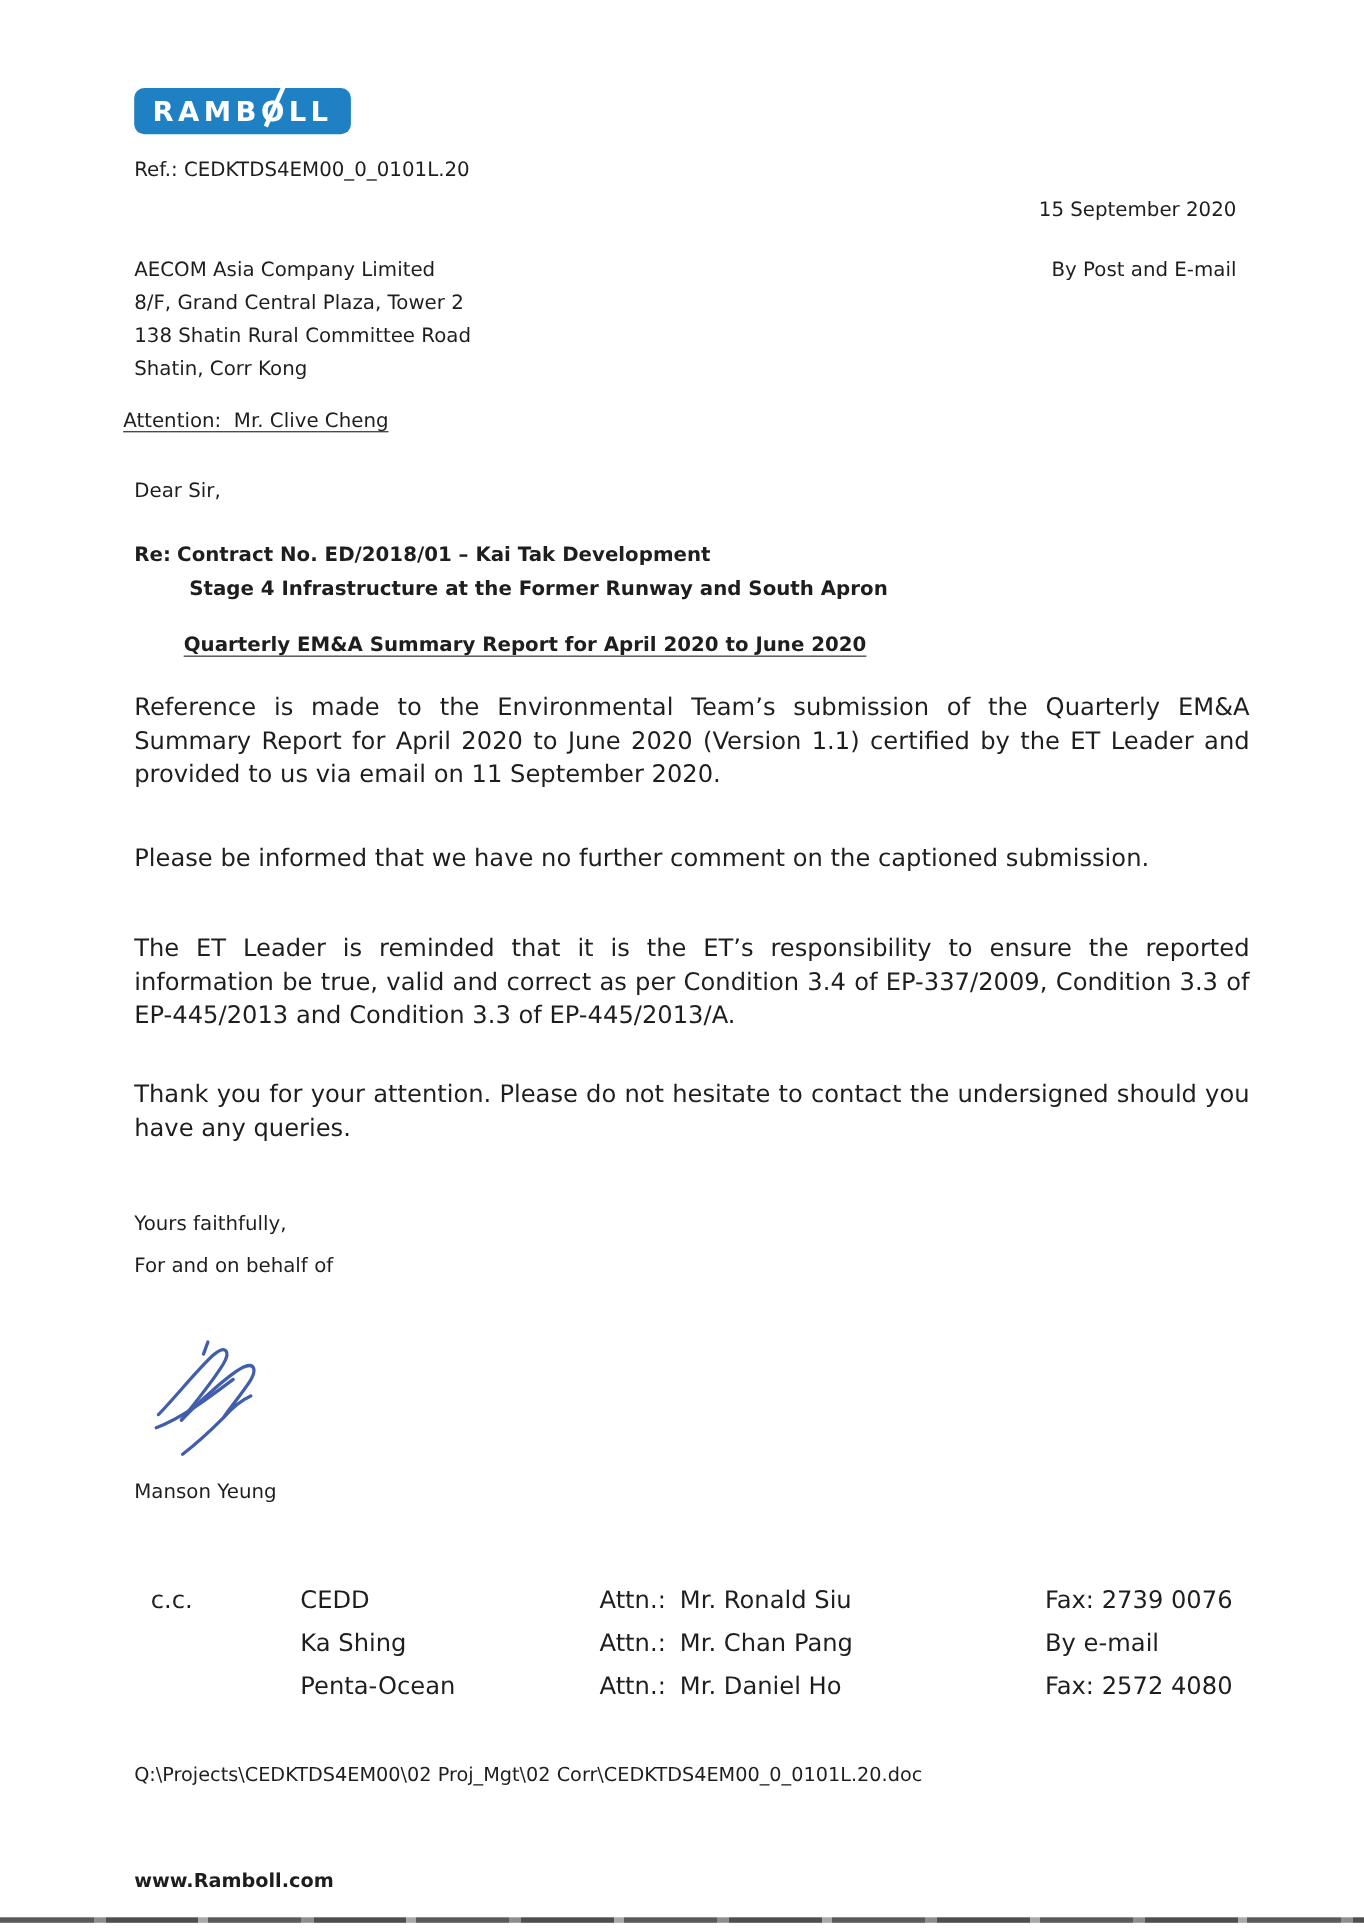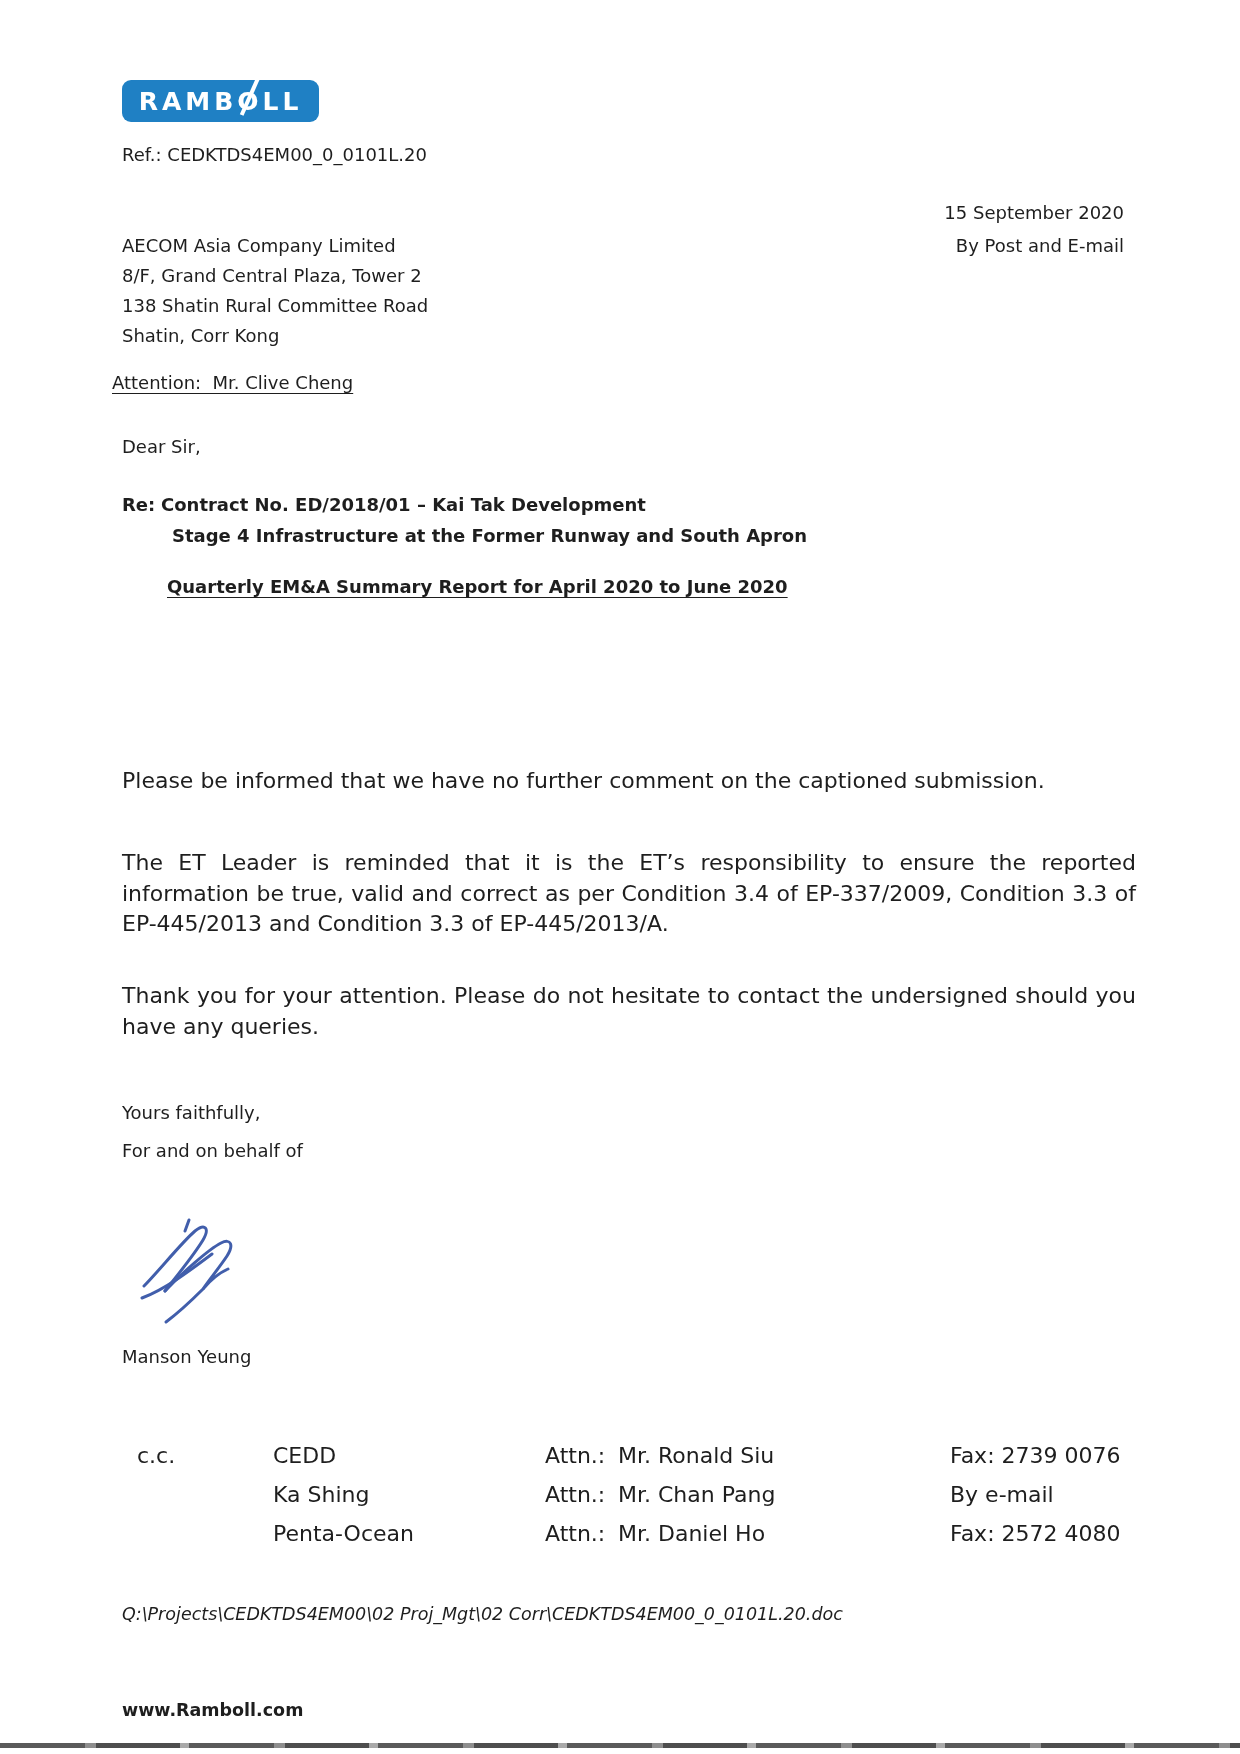--- a/index.html
+++ b/index.html
@@ -82,39 +82,40 @@
 
 <div class="page">
 
   <div class="logo">
     <span class="logo-text">RAMBOLL</span>
     <span class="logo-slash"></span>
   </div>
 
   <div class="t" style="left:122px; top:140px;">Ref.: CEDKTDS4EM00_0_0101L.20</div>
 
-  <div class="t right" style="right:116px; top:198px;">15 September 2020</div>
+  <div class="t right" style="right:116px; top:176px;">15 September 2020</div>
 
   <div class="t" style="left:122px; top:231px;">AECOM Asia Company Limited</div>
   <div class="t" style="left:122px; top:261px;">8/F, Grand Central Plaza, Tower 2</div>
   <div class="t" style="left:122px; top:291px;">138 Shatin Rural Committee Road</div>
   <div class="t" style="left:122px; top:321px;">Shatin, Corr Kong</div>
 
   <div class="t right" style="right:116px; top:231px;">By Post and E-mail</div>
 
   <div class="t ul" style="left:112px; top:368px;">Attention:  Mr. Clive Cheng</div>
 
   <div class="t" style="left:122px; top:432px;">Dear Sir,</div>
 
   <div class="t bold" style="left:122px; top:490px;">Re:</div>
   <div class="t bold" style="left:161px; top:490px;">Contract No. ED/2018/01 – Kai Tak Development</div>
   <div class="t bold" style="left:172px; top:521px;">Stage 4 Infrastructure at the Former Runway and South Apron</div>
 
   <div class="t bold ul" style="left:167px; top:572px;">Quarterly EM&amp;A Summary Report for April 2020 to June 2020</div>
 
+  <div class="para" style="top:629px;">Reference is made to the Environmental Team’s submission of the Quarterly EM&amp;A Summary Report for April 2020 to June 2020 (Version 1.1) certified by the ET Leader and provided to us via email on 11 September 2020.</div>
   <div class="para" style="top:766px;">Please be informed that we have no further comment on the captioned submission.</div>
   <div class="para" style="top:848px;">The ET Leader is reminded that it is the ET’s responsibility to ensure the reported information be true, valid and correct as per Condition 3.4 of EP-337/2009, Condition 3.3 of EP-445/2013 and Condition 3.3 of EP-445/2013/A.</div>
   <div class="para" style="top:981px;">Thank you for your attention.  Please do not hesitate to contact the undersigned should you have any queries.</div>
 
   <div class="t" style="left:122px; top:1098px;">Yours faithfully,</div>
   <div class="t" style="left:122px; top:1136px;">For and on behalf of</div>
 
   <svg class="abs" style="left:136px; top:1214px;" width="145" height="112" viewBox="0 0 145 112">
     <g fill="none" stroke="#2d4da3" stroke-width="3" stroke-linecap="round" opacity="0.9">
       <path d="M 53 6 L 49 17"></path>
@@ -140,19 +141,19 @@
     <span class="cc-attn">Mr. Chan Pang</span>
     <span class="cc-contact">By e-mail</span>
   </div>
   <div class="cc-row" style="top:1521px;">
     <span class="cc-org">Penta-Ocean</span>
     <span class="cc-attn-l">Attn.:</span>
     <span class="cc-attn">Mr. Daniel Ho</span>
     <span class="cc-contact">Fax: 2572 4080</span>
   </div>
 
-  <div class="t small" style="left:122px; top:1601px;font-style:italic;">Q:\Projects\CEDKTDS4EM00\02 Proj_Mgt\02 Corr\CEDKTDS4EM00_0_0101L.20.doc</div>
+  <div class="t small" style="left:122px; top:1601px;">Q:\Projects\CEDKTDS4EM00\02 Proj_Mgt\02 Corr\CEDKTDS4EM00_0_0101L.20.doc</div>
 
   <div class="t small bold" style="left:122px; top:1697px; font-size:17.5px;">www.Ramboll.com</div>
 
   <div class="scan-band"></div>
 
 </div>
 
 </body></html>

